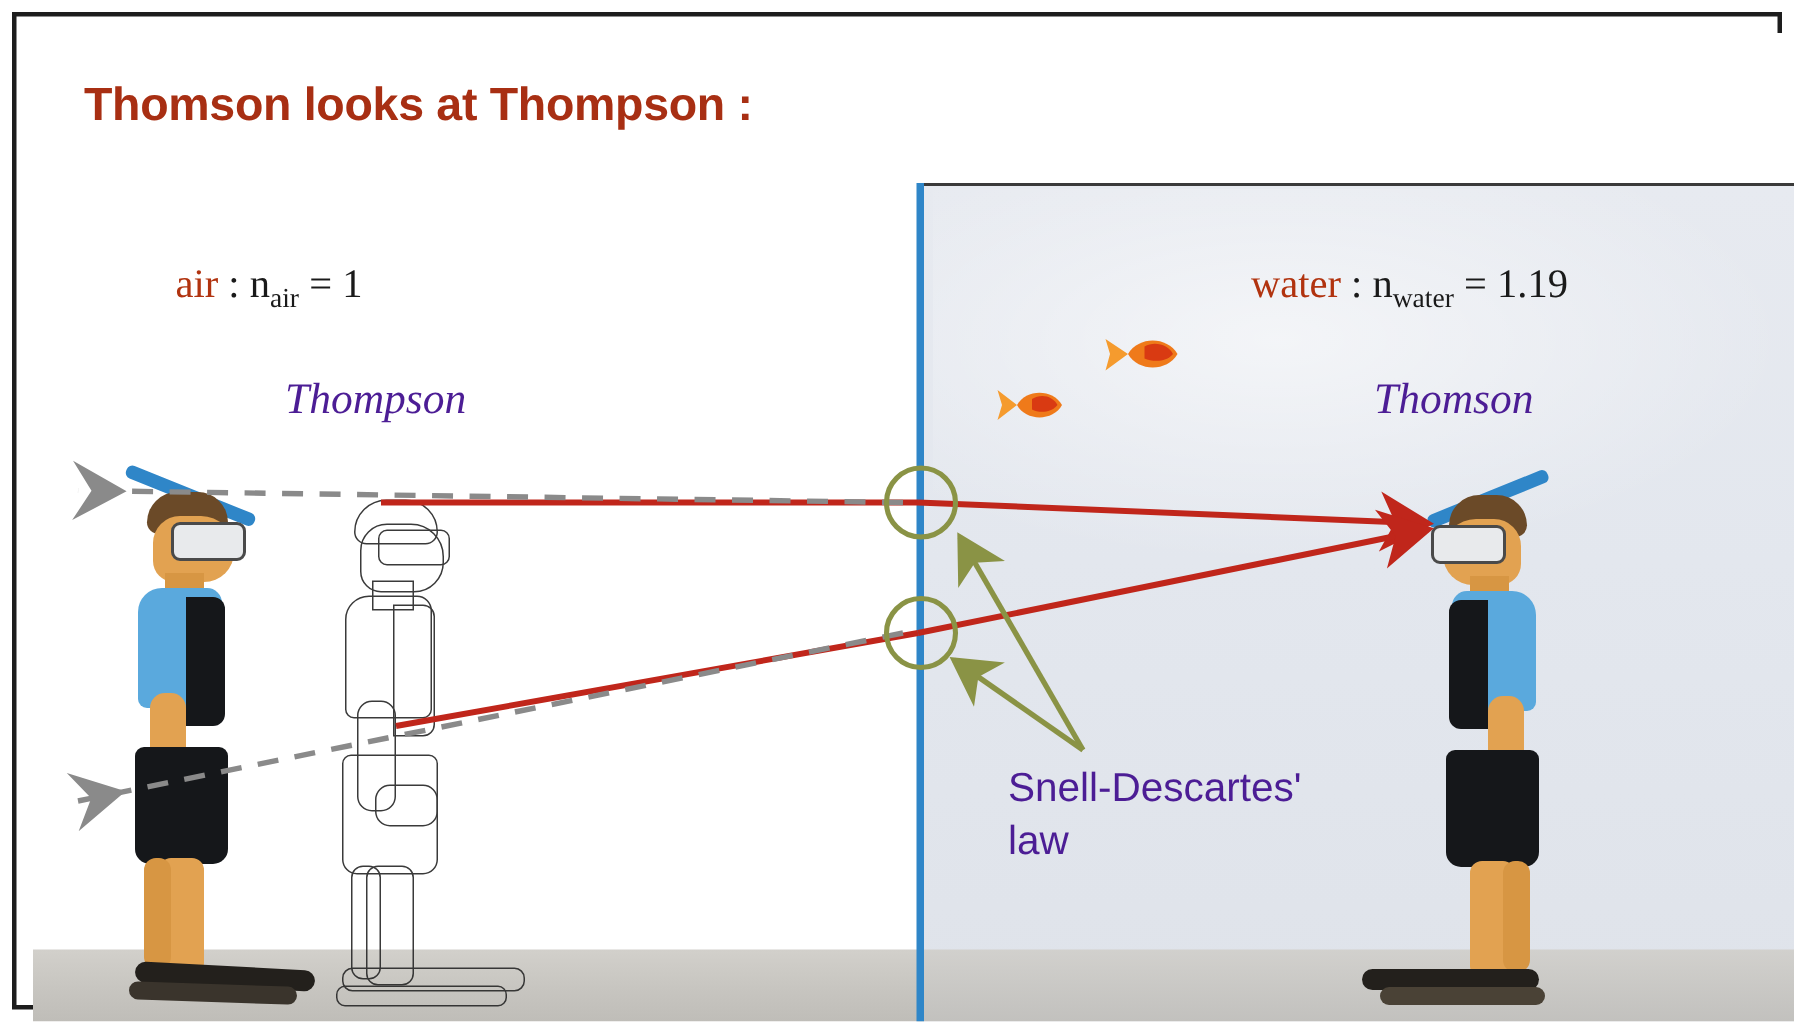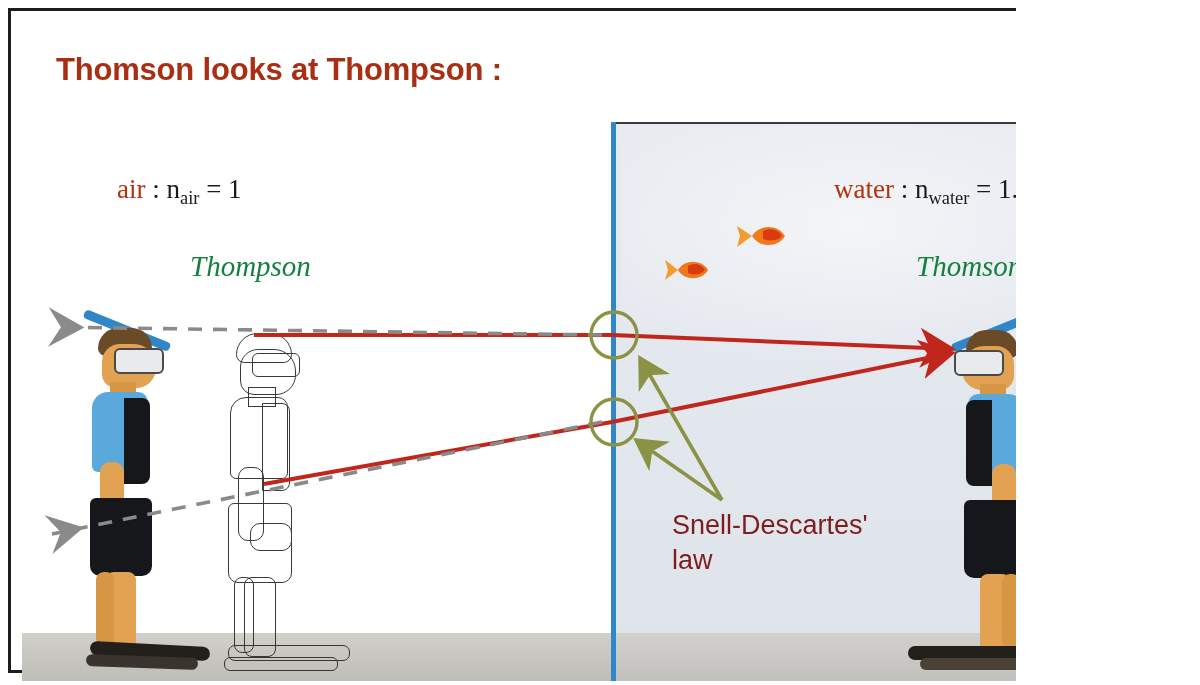--- a/index.html
+++ b/index.html
@@ -1,20 +1,20 @@
 <!DOCTYPE html>
 <html><head>
 <meta charset="utf-8">
 <style>
   html,body{margin:0;padding:0;background:#ffffff;}
   body{font-family:"Liberation Sans",sans-serif;}
 
   #stage{
     position:relative;
-    width:1016px;height:685px;
+    width:1200px;height:685px;
     background:#ffffff;
     overflow:hidden;
   }
   
   #frame{
     position:absolute;left:8px;top:8px;
     width:1180px;height:665px;
     border:3px solid #1d1d1d;
     box-sizing:border-box;
     background:#ffffff;
@@ -81,29 +81,29 @@
     white-space:nowrap;
   }
   .medium-label .mname{color:#b1330f;}
   .medium-label sub{font-size:.68em;}
   #label-air{left:63px;top:152px;margin-left:32px;}
   #label-water{left:812px;top:152px;}
 
   .person-name{
     position:absolute;
     font-family:"Liberation Serif",serif;
-    font-style:italic;font-size:29px;color:#15803d;
+    font-style:italic;font-size:29px;color:#4c1d95;
     white-space:nowrap;
   }
   #name-thompson{left:168px;top:228px;}
   #name-thomson{left:894px;top:228px;text-align:right;}
 
   .annotation{
     position:absolute;left:650px;top:486px;
-    font-size:27px;line-height:1.28;color:#7f1d1d;
+    font-size:27px;line-height:1.28;color:#4c1d95;
     white-space:pre-line;
   }
 
   
   #rays{position:absolute;left:0;top:0;width:1174px;height:659px;overflow:visible;}
 
   
   .diver{position:absolute;}
   .sk{position:absolute;}
 

